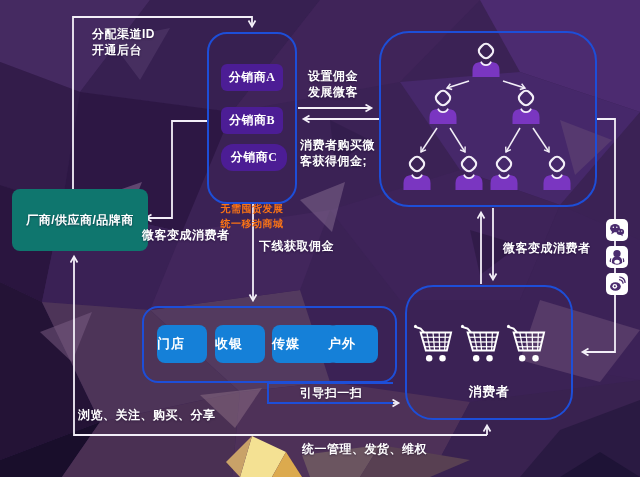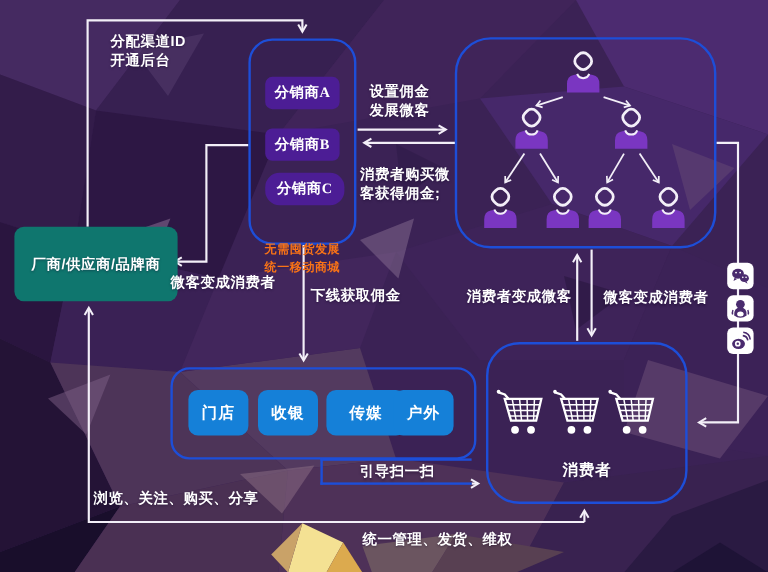--- a/index.html
+++ b/index.html
@@ -6,21 +6,21 @@
   #stage{position:relative;width:640px;height:477px;overflow:hidden;
          font-family:"Liberation Sans",sans-serif;background:#3b2255;}
   #stage svg.layer{position:absolute;left:0;top:0;}
   .box{position:absolute;border:2px solid #1d4ed8;background:transparent;box-sizing:border-box;}
   .lbl{position:absolute;color:#fff;font-size:12px;line-height:16px;font-weight:700;
        letter-spacing:.5px;white-space:nowrap;text-shadow:0 1px 2px rgba(20,5,40,.45);}
   .pinkbtn{position:absolute;background:#4c1d95;border-radius:6px;color:#fff;
            font-size:12px;font-weight:700;display:flex;align-items:center;justify-content:center;
            letter-spacing:.5px;font-family:Liberation Serif, serif;}
   .bluebtn{position:absolute;background:#1580d8;border-radius:8px;color:#fff;
-           font-size:13px;font-weight:700;display:flex;align-items:center;justify-content:center;
+           font-size:13px;font-weight:700;display:flex;align-items:center;
            letter-spacing:1px;}
   .note{position:absolute;color:#f97316;font-size:10px;line-height:15px;font-weight:700;
         text-align:center;letter-spacing:.5px;margin-top:27px;}
   .person{position:absolute;width:32px;height:36px;}
   .cart{position:absolute;width:40px;height:46px;}
   .social{position:absolute;width:22px;height:22px;background:#fff;border-radius:5px;
           display:flex;align-items:center;justify-content:center;}
   .ctr{text-align:center;}
 </style>
 </head>
@@ -244,19 +244,18 @@
   <div class="lbl" style="left:92px;top:26px;">
     <div>分配渠道ID</div>
     <div>开通后台</div>
   </div>
   <div class="lbl" style="left:300px;top:137px;">
     <div>消费者购买微</div>
     <div>客获得佣金;</div>
   </div>
   <div class="lbl" style="left:142px;top:227px;">微客变成消费者</div>
   <div class="lbl" style="left:259px;top:238px;">下线获取佣金</div>
-  <div class="lbl" style="left:389px;top:239px;">消费者变成微客</div>
   <div class="lbl" style="left:503px;top:240px;">微客变成消费者</div>
   <div class="lbl ctr" style="left:405px;top:384px;width:168px;font-size:13px;">消费者</div>
   <div class="lbl" style="left:78px;top:407px;">浏览、关注、购买、分享</div>
   <div class="lbl" style="left:302px;top:441px;">统一管理、发货、维权</div>
 
 </div>
 
 </body></html>

